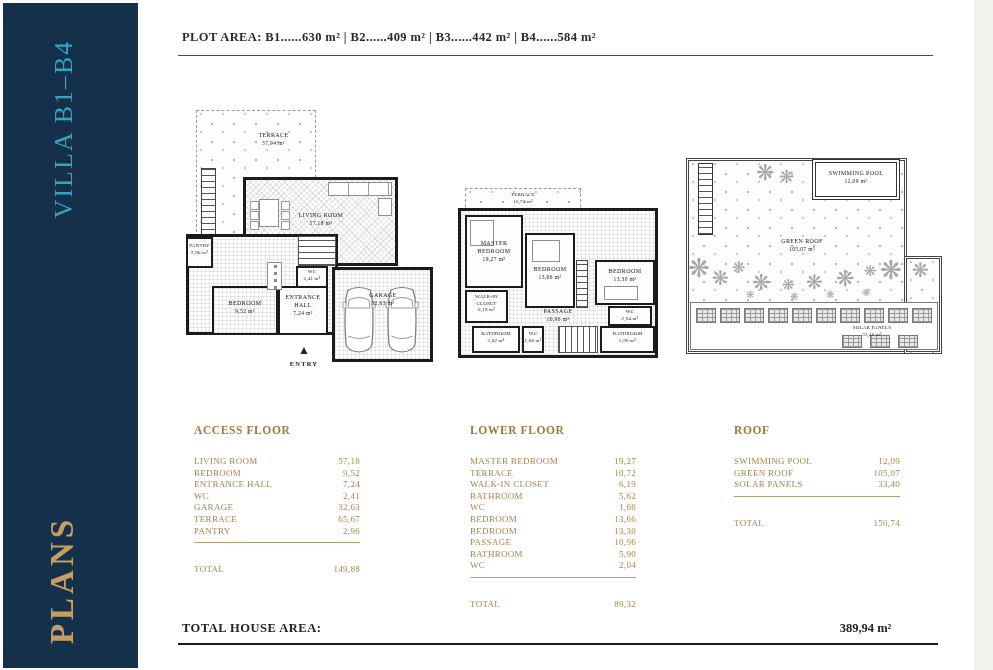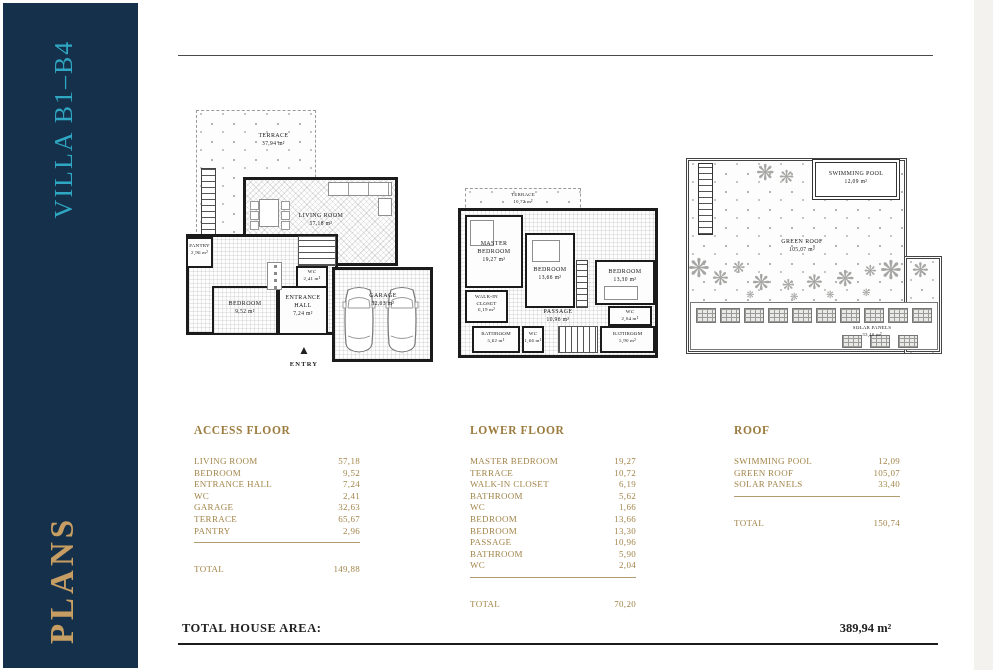--- a/index.html
+++ b/index.html
@@ -60,20 +60,21 @@
 
 <div id="page">
 
   <div class="edge-strip"></div>
 
   <div class="sidebar">
     <div class="v-title">VILLA B1–B4</div>
     <div class="v-footer">PLANS</div>
   </div>
 
+  <div class="hdr">PLOT AREA: B1......630 m²   |   B2......409 m²   |   B3......442 m²   |   B4......584 m²</div>
   <div class="hdr-line"></div>
 
   <div class="plan" style="left:186px;top:106px;width:268px;height:282px;">
     <div class="room dashed sprinkle" style="left:10px;top:4px;width:120px;height:127px;"></div>
     <div class="rl" style="left:45px;top:26px;width:85px;">
       <div>TERRACE</div>
       <div class="a">37,94 m²</div>
     </div>
     <div class="room rungs" style="left:15px;top:62px;width:15px;height:69px;border:1px solid #444;"></div>
 
@@ -342,21 +343,21 @@
     <div class="trow">
         <span>BATHROOM</span>
         <span>5,90</span>
       </div>
     <div class="trow">
         <span>WC</span>
         <span>2,04</span>
       </div>
     <div class="ttot">
         <span>TOTAL</span>
-        <span>70,20</span>
+        <span>89,32</span>
       </div>
   </div>
 
   <div class="tbl" style="left:722px;top:424px;">
     <div class="ttl">ROOF</div>
     <div class="trow">
         <span>SWIMMING POOL</span>
         <span>12,09</span>
       </div>
     <div class="trow">

